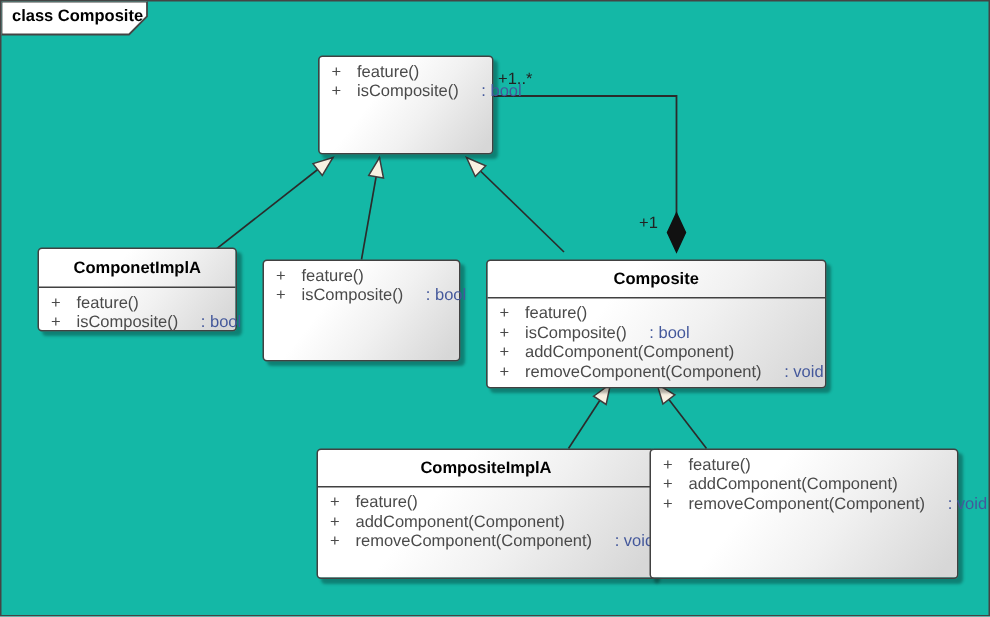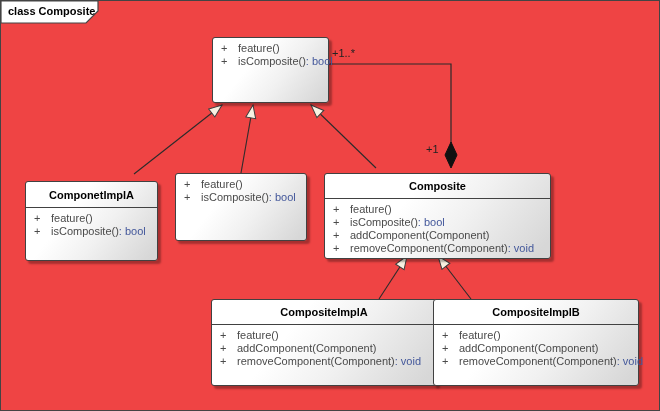--- a/index.html
+++ b/index.html
@@ -6,21 +6,21 @@
   body {
     width:660px; height:411px;
     font-family:"Liberation Sans", sans-serif;
     background:#ffffff;
     position:relative;
   }
   .frame {
     position:absolute; left:0; top:0; width:660px; height:411px;
     box-sizing:border-box;
     border:1px solid #444444;
-    background:#ef4444;
+    background:#14b8a6;
   }
   .frame-tab { position:absolute; left:0; top:0; width:100px; height:24px; }
   .frame-tab-label {
     position:absolute; left:7px; top:4px;
     font-size:11px; font-weight:bold; color:#000000; white-space:nowrap;
   }
   svg.connectors {
     position:absolute; left:0; top:0; width:660px; height:411px;
     z-index:1;
   }
@@ -38,26 +38,26 @@
     text-align:center;
     font-size:11px; font-weight:bold; color:#000000;
     display:flex; align-items:center; justify-content:center;
   }
   .uml-ops { padding-top:4px; }
   .op {
     font-size:11px; line-height:13px; color:#4a4a4a;
     padding-left:8px; white-space:nowrap;
   }
   .op-vis { display:inline-block; width:17px; }
-  .op-type { color:#44589b; }
+  .op-type { color:#44589b;padding-left:15px; }
 
   
   #box-component        { left:211px; top:36px;  width:117px; height:66px; }
   #box-component        .uml-title { height:26px; }
-  #box-componet-impl-a  { left:24px;  top:180px; width:133px; height:80px; }
+  #box-componet-impl-a  { left:24px;  top:164px; width:133px; height:56px; }
   #box-componet-impl-a  .uml-title { height:26px; }
   #box-component-impl-b { left:174px; top:172px; width:132px; height:68px; }
   #box-component-impl-b .uml-title { height:26px; }
   #box-composite        { left:323px; top:172px; width:227px; height:86px; }
   #box-composite        .uml-title { height:25px; }
   #box-composite-impl-a { left:210px; top:298px; width:226px; height:87px; }
   #box-composite-impl-a .uml-title { height:25px; }
   #box-composite-impl-b { left:432px; top:298px; width:206px; height:87px; }
   #box-composite-impl-b .uml-title { height:25px; }
 
@@ -133,21 +133,20 @@
   <div class="uml-class" id="box-composite-impl-a">
     <div class="uml-title">CompositeImplA</div>
     <div class="uml-ops">
         <div class="op"><span class="op-vis">+</span><span class="op-sig">feature()</span><span class="op-type"></span></div>
         <div class="op"><span class="op-vis">+</span><span class="op-sig">addComponent(Component)</span><span class="op-type"></span></div>
         <div class="op"><span class="op-vis">+</span><span class="op-sig">removeComponent(Component)</span><span class="op-type">: void</span></div>
       </div>
   </div>
 
   <div class="uml-class" id="box-composite-impl-b">
-    <div class="uml-title">CompositeImplB</div>
     <div class="uml-ops">
         <div class="op"><span class="op-vis">+</span><span class="op-sig">feature()</span><span class="op-type"></span></div>
         <div class="op"><span class="op-vis">+</span><span class="op-sig">addComponent(Component)</span><span class="op-type"></span></div>
         <div class="op"><span class="op-vis">+</span><span class="op-sig">removeComponent(Component)</span><span class="op-type">: void</span></div>
       </div>
   </div>
 
   <div class="mult-label" id="mult-near-component">+1..*</div>
   <div class="mult-label" id="mult-near-diamond">+1</div>
 

